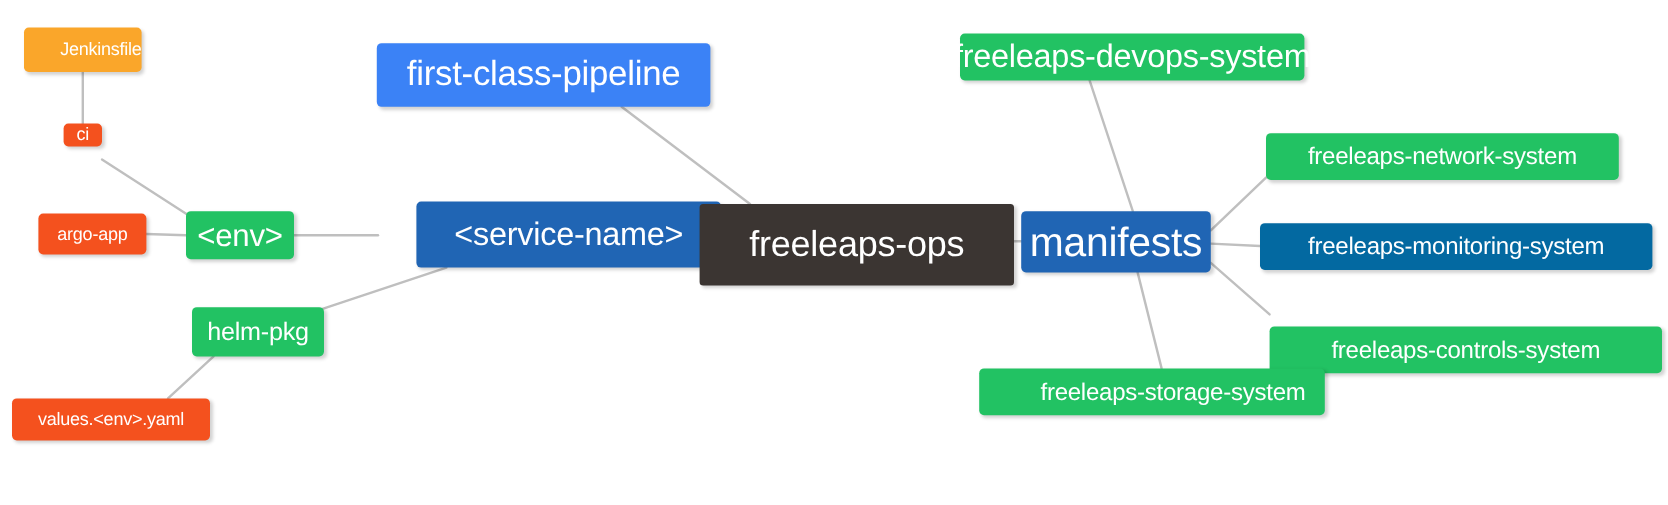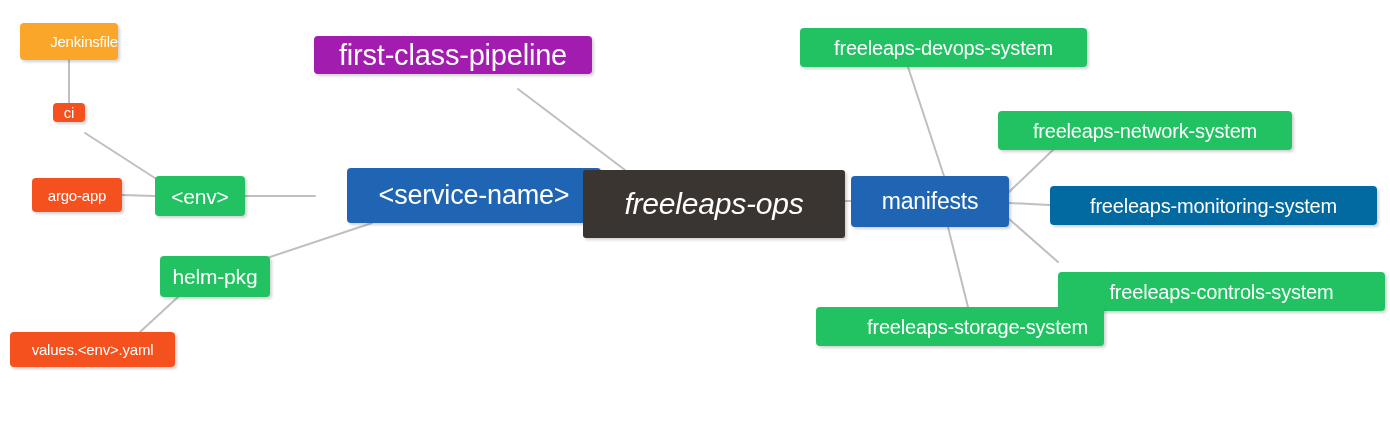--- a/index.html
+++ b/index.html
@@ -32,21 +32,20 @@
     color: #ffffff;
     border-radius: 4px;
     white-space: nowrap;
     box-shadow: 2px 2px 3px rgba(0,0,0,0.18);
     letter-spacing: -0.2px;
     line-height: 1;
     user-select: none;
   }
   .node.root {
     border-radius: 3px;
-    font-style: italic;
   }
 </style>
 </head>
 <body>
 
 <div id="canvas">
   <svg id="edges" viewBox="0 0 1390 421" width="1390" height="421" xmlns="http://www.w3.org/2000/svg">
       <line x1="69" y1="60" x2="69" y2="103" stroke="#bfbfbf" stroke-width="2" stroke-linecap="round"></line>
       <line x1="85" y1="133" x2="158" y2="180" stroke="#bfbfbf" stroke-width="2" stroke-linecap="round"></line>
       <line x1="122" y1="195" x2="155" y2="196" stroke="#bfbfbf" stroke-width="2" stroke-linecap="round"></line>
@@ -65,45 +64,45 @@
   <div id="node-layer">
       <div class="node" style="left: 20px; top: 23px; width: 98px; height: 37px; background: rgb(250, 166, 42); font-size: 15px; justify-content: flex-end;">
         <span>Jenkinsfile</span>
       </div>
       <div class="node" style="left: 53px; top: 103px; width: 32px; height: 19px; background: rgb(244, 81, 30); font-size: 15px;">
         <span>ci</span>
       </div>
       <div class="node" style="left: 32px; top: 178px; width: 90px; height: 34px; background: rgb(244, 81, 30); font-size: 15px;">
         <span>argo-app</span>
       </div>
-      <div class="node" style="left: 155px; top: 176px; width: 90px; height: 40px; background: rgb(34, 194, 99); font-size: 21px;">
+      <div class="node" style="left: 155px; top: 176px; width: 90px; height: 40px; background: rgb(34, 194, 99); font-size: 26px;">
         <span>&lt;env&gt;</span>
       </div>
       <div class="node" style="left: 150px; top: 256px; width: 110px; height: 41px; background: rgb(34, 194, 99); font-size: 21px; margin-left: 10px;">
         <span>helm-pkg</span>
       </div>
       <div class="node" style="left: 10px; top: 332px; width: 165px; height: 35px; background: rgb(244, 81, 30); font-size: 15px;">
         <span>values.&lt;env&gt;.yaml</span>
       </div>
-      <div class="node" style="left: 314px; top: 36px; width: 278px; height: 38px; background: #a21caf; font-size: 29px;">
+      <div class="node" style="left: 314px; top: 36px; width: 278px; height: 53px; background: #3b82f6; font-size: 29px;">
         <span>first-class-pipeline</span>
       </div>
       <div class="node" style="left: 315px; top: 168px; width: 254px; height: 55px; background: rgb(32, 101, 180); font-size: 27px; margin-left: 32px;">
         <span>&lt;service-name&gt;</span>
       </div>
       <div class="node root" style="left: 583px; top: 170px; width: 262px; height: 68px; background: rgb(59, 53, 50); font-size: 30px;">
         <span>freeleaps-ops</span>
       </div>
-      <div class="node" style="left: 851px; top: 176px; width: 158px; height: 51px; background: rgb(32, 101, 180); font-size: 23px;">
+      <div class="node" style="left: 851px; top: 176px; width: 158px; height: 51px; background: rgb(32, 101, 180); font-size: 34px;">
         <span>manifests</span>
       </div>
-      <div class="node" style="left: 800px; top: 28px; width: 287px; height: 39px; background: rgb(34, 194, 99); font-size: 20px;">
+      <div class="node" style="left: 800px; top: 28px; width: 287px; height: 39px; background: rgb(34, 194, 99); font-size: 27px;">
         <span>freeleaps-devops-system</span>
       </div>
-      <div class="node" style="left: 998px; top: 111px; width: 294px; height: 39px; background: rgb(34, 194, 99); font-size: 20px;">
+      <div class="node" style="left: 1055px; top: 111px; width: 294px; height: 39px; background: rgb(34, 194, 99); font-size: 20px;">
         <span>freeleaps-network-system</span>
       </div>
       <div class="node" style="left: 1050px; top: 186px; width: 327px; height: 39px; background: #0369a1; font-size: 20px;">
         <span>freeleaps-monitoring-system</span>
       </div>
       <div class="node" style="left: 1058px; top: 272px; width: 327px; height: 39px; background: rgb(34, 194, 99); font-size: 20px;">
         <span>freeleaps-controls-system</span>
       </div>
       <div class="node" style="left: 816px; top: 307px; width: 288px; height: 39px; background: rgb(34, 194, 99); font-size: 20px; padding-left: 35px;">
         <span>freeleaps-storage-system</span>

